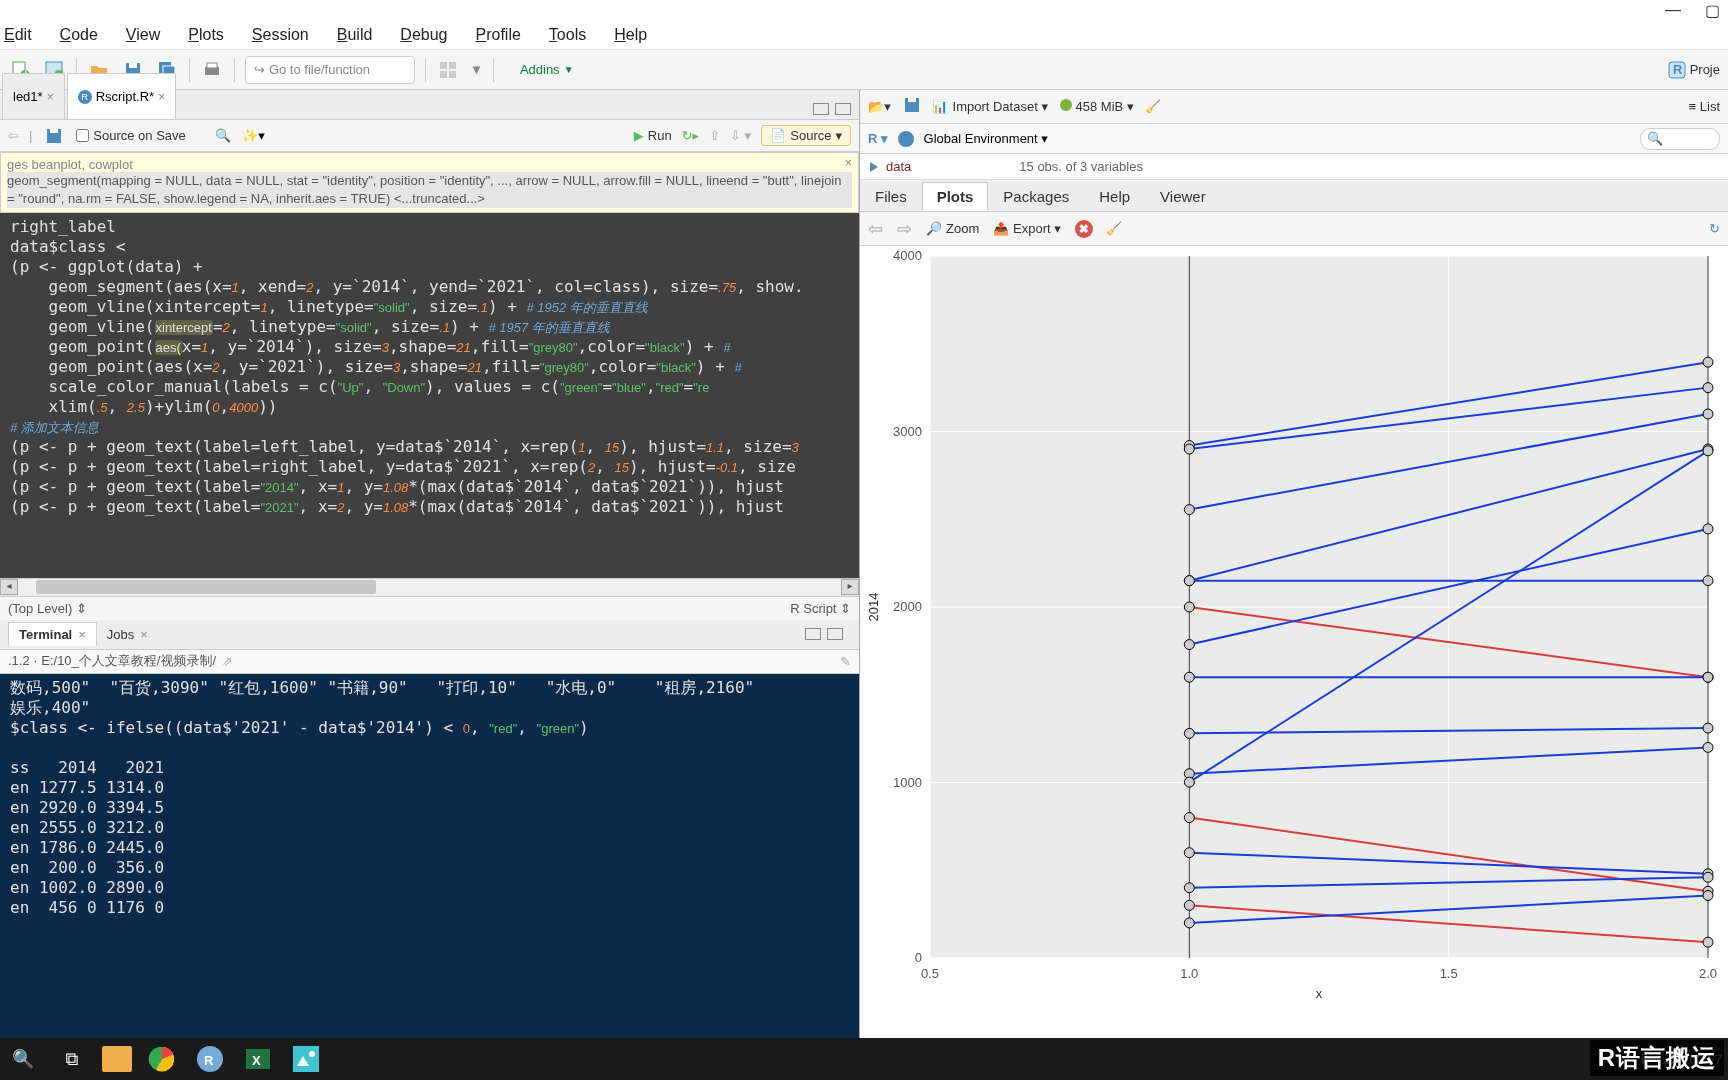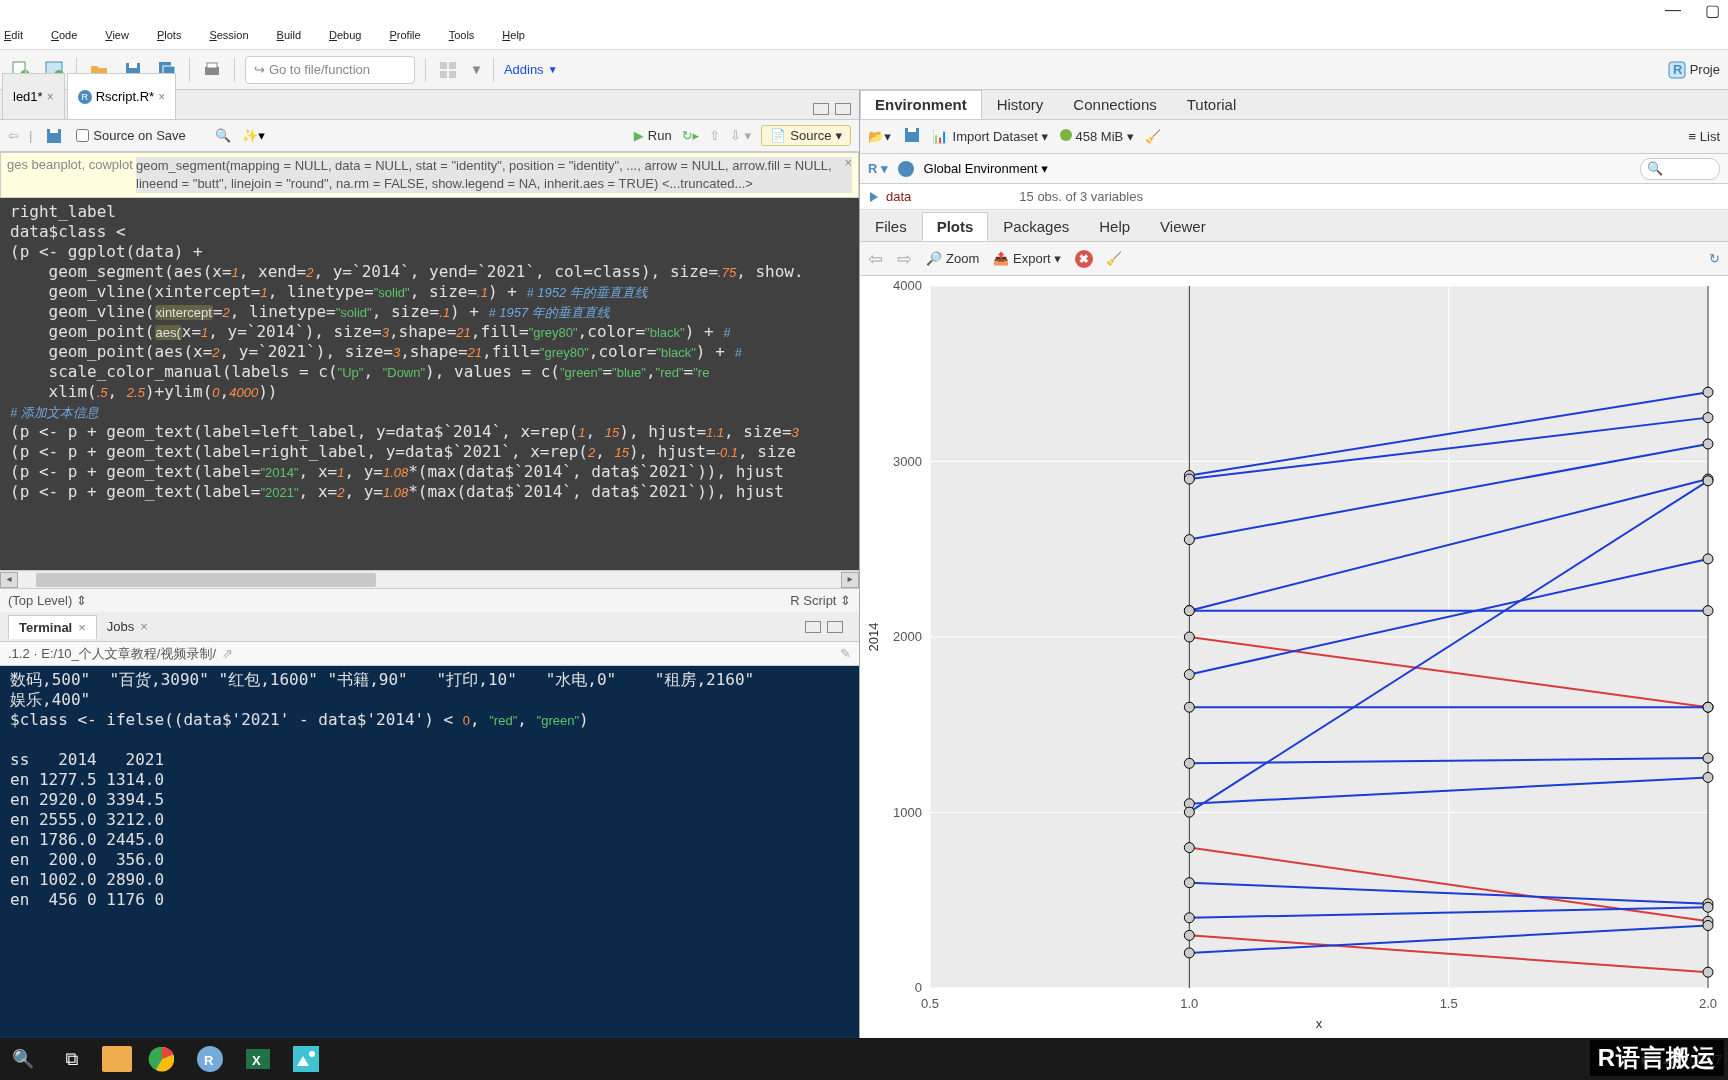--- a/index.html
+++ b/index.html
@@ -4,29 +4,29 @@
 <style>
 * { margin: 0; padding: 0; box-sizing: border-box; font-family: "Segoe UI", Tahoma, sans-serif; font-size: 13px; }
 body { background: #f0f0f0; width: 1728px; height: 1080px; overflow: hidden; position: relative; }
 
 
 .titlebar { height: 20px; background: #fff; display: flex; justify-content: flex-end; align-items: center; padding-right: 8px; gap: 24px; }
 .titlebar span { font-size: 16px; color: #333; }
 
 
 .menubar { height: 30px; background: #fff; display: flex; align-items: center; padding-left: 4px; gap: 28px; border-bottom: 1px solid #ddd; }
-.menubar span { font-size: 11px; color: #222; }
+.menubar span { font-size: 16px; color: #222; }
 .menubar span::first-letter { text-decoration: underline; }
 
 
 .maintoolbar { height: 40px; background: #f5f5f5; display: flex; align-items: center; padding: 0 8px; gap: 10px; border-bottom: 1px solid #ccc; }
 .tb-icon { width: 24px; height: 24px; display: inline-flex; align-items: center; justify-content: center; }
 .tb-sep { width: 1px; height: 24px; background: #ccc; }
 .goto-input { width: 170px; height: 28px; border: 1px solid #ccc; border-radius: 4px; padding: 0 8px; color: #888; background: #fff; display: flex; align-items: center; gap: 4px; }
-.addins { color: #1d4ed8; font-size: 15px; display: flex; align-items: center; gap: 4px; }
+.addins { color: #15803d; font-size: 15px; display: flex; align-items: center; gap: 4px; margin-left: 16px; }
 .project-lbl { margin-left: auto; color: #333; font-size: 15px; display:flex; align-items:center; gap:4px;}
 
 
 .workspace { display: flex; height: calc(100% - 90px - 42px); }
 .leftcol { width: 860px; display: flex; flex-direction: column; border-right: 1px solid #aaa; }
 .rightcol { flex: 1; display: flex; flex-direction: column; }
 
 
 .tabbar { height: 30px; background: #ededed; display: flex; align-items: flex-end; border-bottom: 1px solid #ccc; }
 .tab { padding: 15px 10px; background: #fff; border: 1px solid #ccc; border-bottom: none; display: flex; align-items: center; gap: 4px; margin-left: 2px; font-size: 14px; }
@@ -223,21 +223,21 @@
           <span>Run</span>
         </span>
       <span style="color:#5cb85c;">↻▸</span>
       <span style="color:#aaa;">⇧</span>
       <span style="color:#aaa;">⇩ ▾</span>
       <span class="etb-btn source-btn">📄 <span>Source</span> ▾</span>
     </div>
 
     <div class="tooltip-bar">
       <span style="position:absolute; right:6px; top:2px; color:#888;">×</span>
-      <div style="display:flex;">
+      <div style="display:flex;flex-direction:column;">
         <span style="color:#888; white-space:nowrap;">ges beanplot, cowplot</span>
         <span style="width:6px;"></span>
         <div class="tooltip-content">geom_segment(mapping = NULL, data = NULL, stat = "identity", position = "identity", ..., arrow = NULL, arrow.fill = NULL, lineend = "butt", linejoin = "round", na.rm = FALSE, show.legend = NA, inherit.aes = TRUE) &lt;...truncated...&gt;</div>
       </div>
     </div>
 
     <div class="editor" id="editor-body">right_label 
 data$class &lt;
 (p &lt;- ggplot(data) +
     geom_segment(aes(x=<span class="c-num">1</span>, xend=<span class="c-num">2</span>, y=`2014`, yend=`2021`, col=class), size=<span class="c-num">.75</span>, show.
@@ -294,26 +294,20 @@
 en 2920.0 3394.5
 en 2555.0 3212.0
 en 1786.0 2445.0
 en  200.0  356.0
 en 1002.0 2890.0
 en  456 0 1176 0</div>
   </div>
 
   <div class="rightcol">
 
-    <div class="rtabs">
-      <div class="rtab active">Environment</div>
-      <div class="rtab">History</div>
-      <div class="rtab">Connections</div>
-      <div class="rtab">Tutorial</div>
-    </div>
     <div class="rtoolbar">
       <span>📂▾</span>
       <span><svg width="18" height="18">
             <rect x="2" y="2" width="14" height="14" fill="#4b8bbe"></rect>
             <rect x="5" y="2" width="8" height="4" fill="#fff"></rect>
           </svg></span>
       <span>📊 <span>Import Dataset</span> ▾</span>
       <span><span class="mem-dot"></span> <span>458 MiB</span> ▾</span>
       <span>🧹</span>
       <span style="margin-left:auto">≡ <span>List</span></span>

